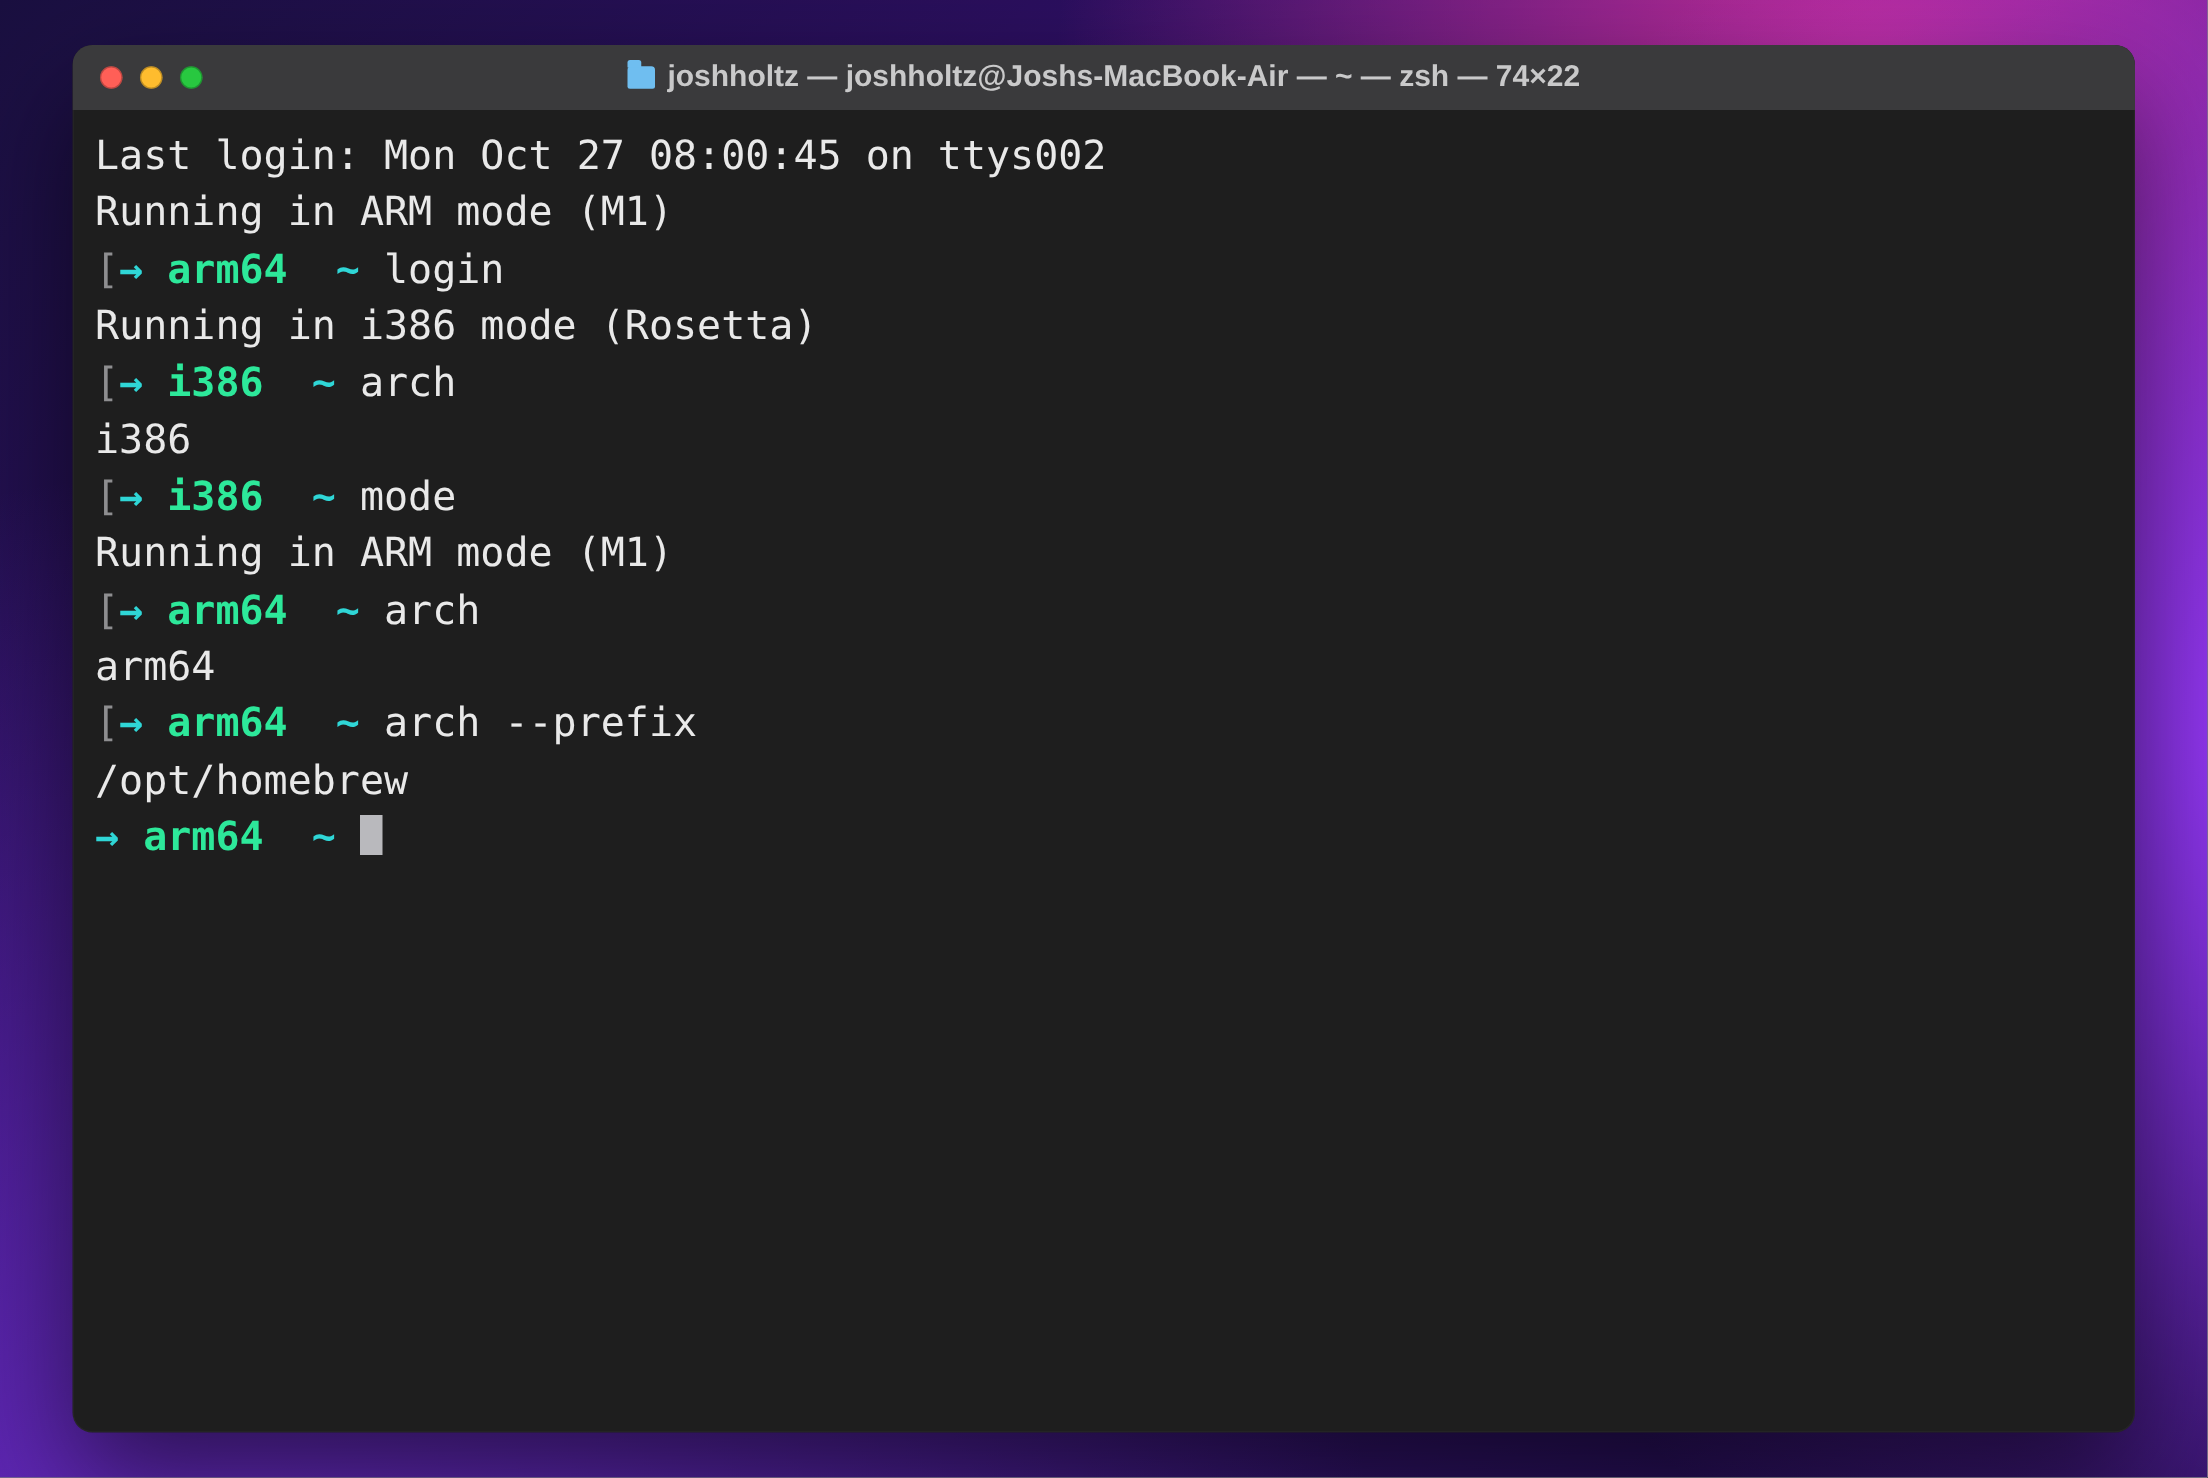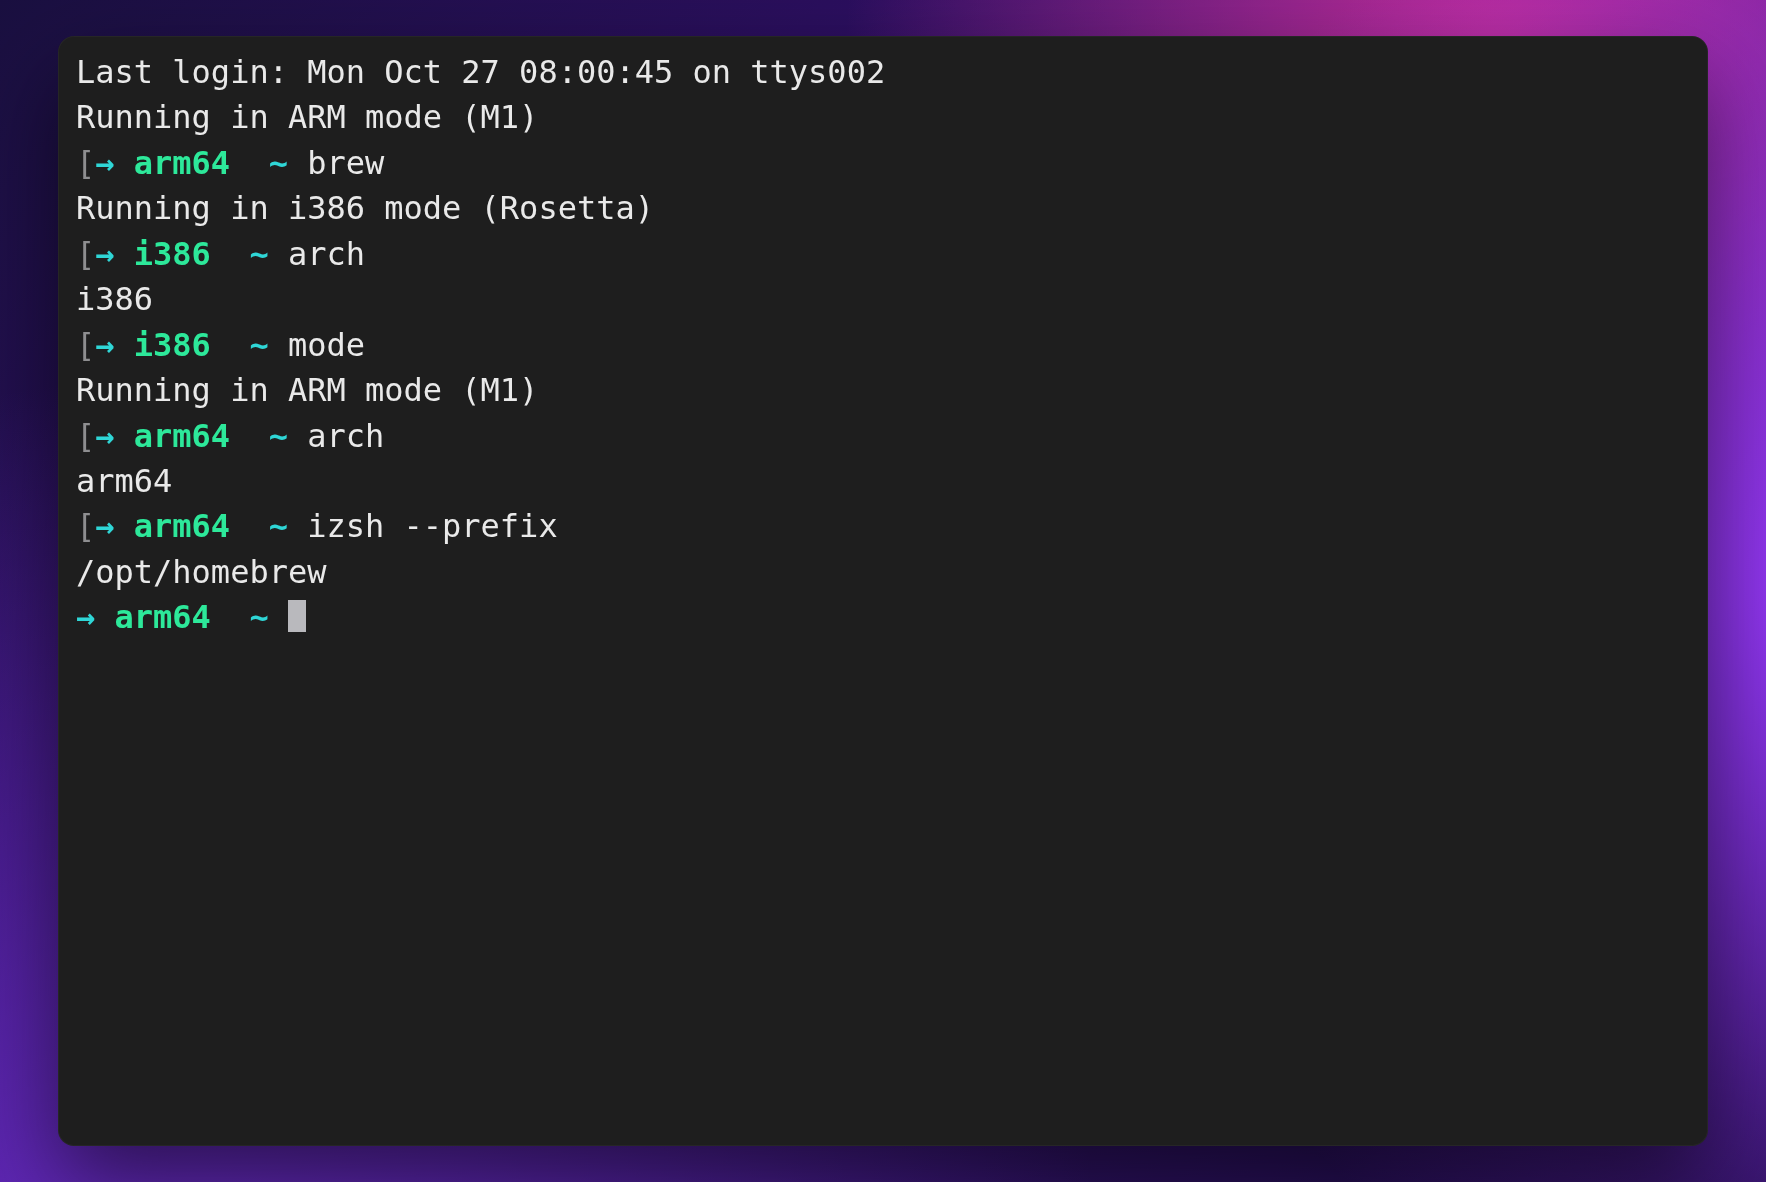--- a/index.html
+++ b/index.html
@@ -106,28 +106,39 @@
     height: 32px;
     background:#b9b9bd;
     vertical-align: -4px;
   }
 </style>
 </head>
 <body>
 
 <div class="desktop">
   <div class="window">
+    <div class="titlebar">
+      <div class="traffic-lights">
+        <div class="dot red"></div>
+        <div class="dot yellow"></div>
+        <div class="dot green"></div>
+      </div>
+      <div class="titlebar-center">
+        <span class="folder-icon"></span>
+        <span>joshholtz — joshholtz@Joshs-MacBook-Air — ~ — zsh — 74×22</span>
+      </div>
+    </div>
 
     <div class="terminal-body"><span>Last login: Mon Oct 27 08:00:45 on ttys002</span>
 <span>Running in ARM mode (M1)</span>
-<span class="dim">[</span><span class="arrow">→</span> <span class="arch">arm64</span>  <span class="path">~</span> <span>brew</span>
+<span class="dim">[</span><span class="arrow">→</span> <span class="arch">arm64</span>  <span class="path">~</span> <span>login</span>
 <span>Running in i386 mode (Rosetta)</span>
 <span class="dim">[</span><span class="arrow">→</span> <span class="arch">i386</span>  <span class="path">~</span> <span>arch</span>
 <span>i386</span>
 <span class="dim">[</span><span class="arrow">→</span> <span class="arch">i386</span>  <span class="path">~</span> <span>mode</span>
 <span>Running in ARM mode (M1)</span>
 <span class="dim">[</span><span class="arrow">→</span> <span class="arch">arm64</span>  <span class="path">~</span> <span>arch</span>
 <span>arm64</span>
-<span class="dim">[</span><span class="arrow">→</span> <span class="arch">arm64</span>  <span class="path">~</span> <span>izsh --prefix</span>
+<span class="dim">[</span><span class="arrow">→</span> <span class="arch">arm64</span>  <span class="path">~</span> <span>arch --prefix</span>
 <span>/opt/homebrew</span>
 <span class="arrow">→</span> <span class="arch">arm64</span>  <span class="path">~</span> <span class="cursor"></span></div>
   </div>
 </div>
 
 </body></html>

